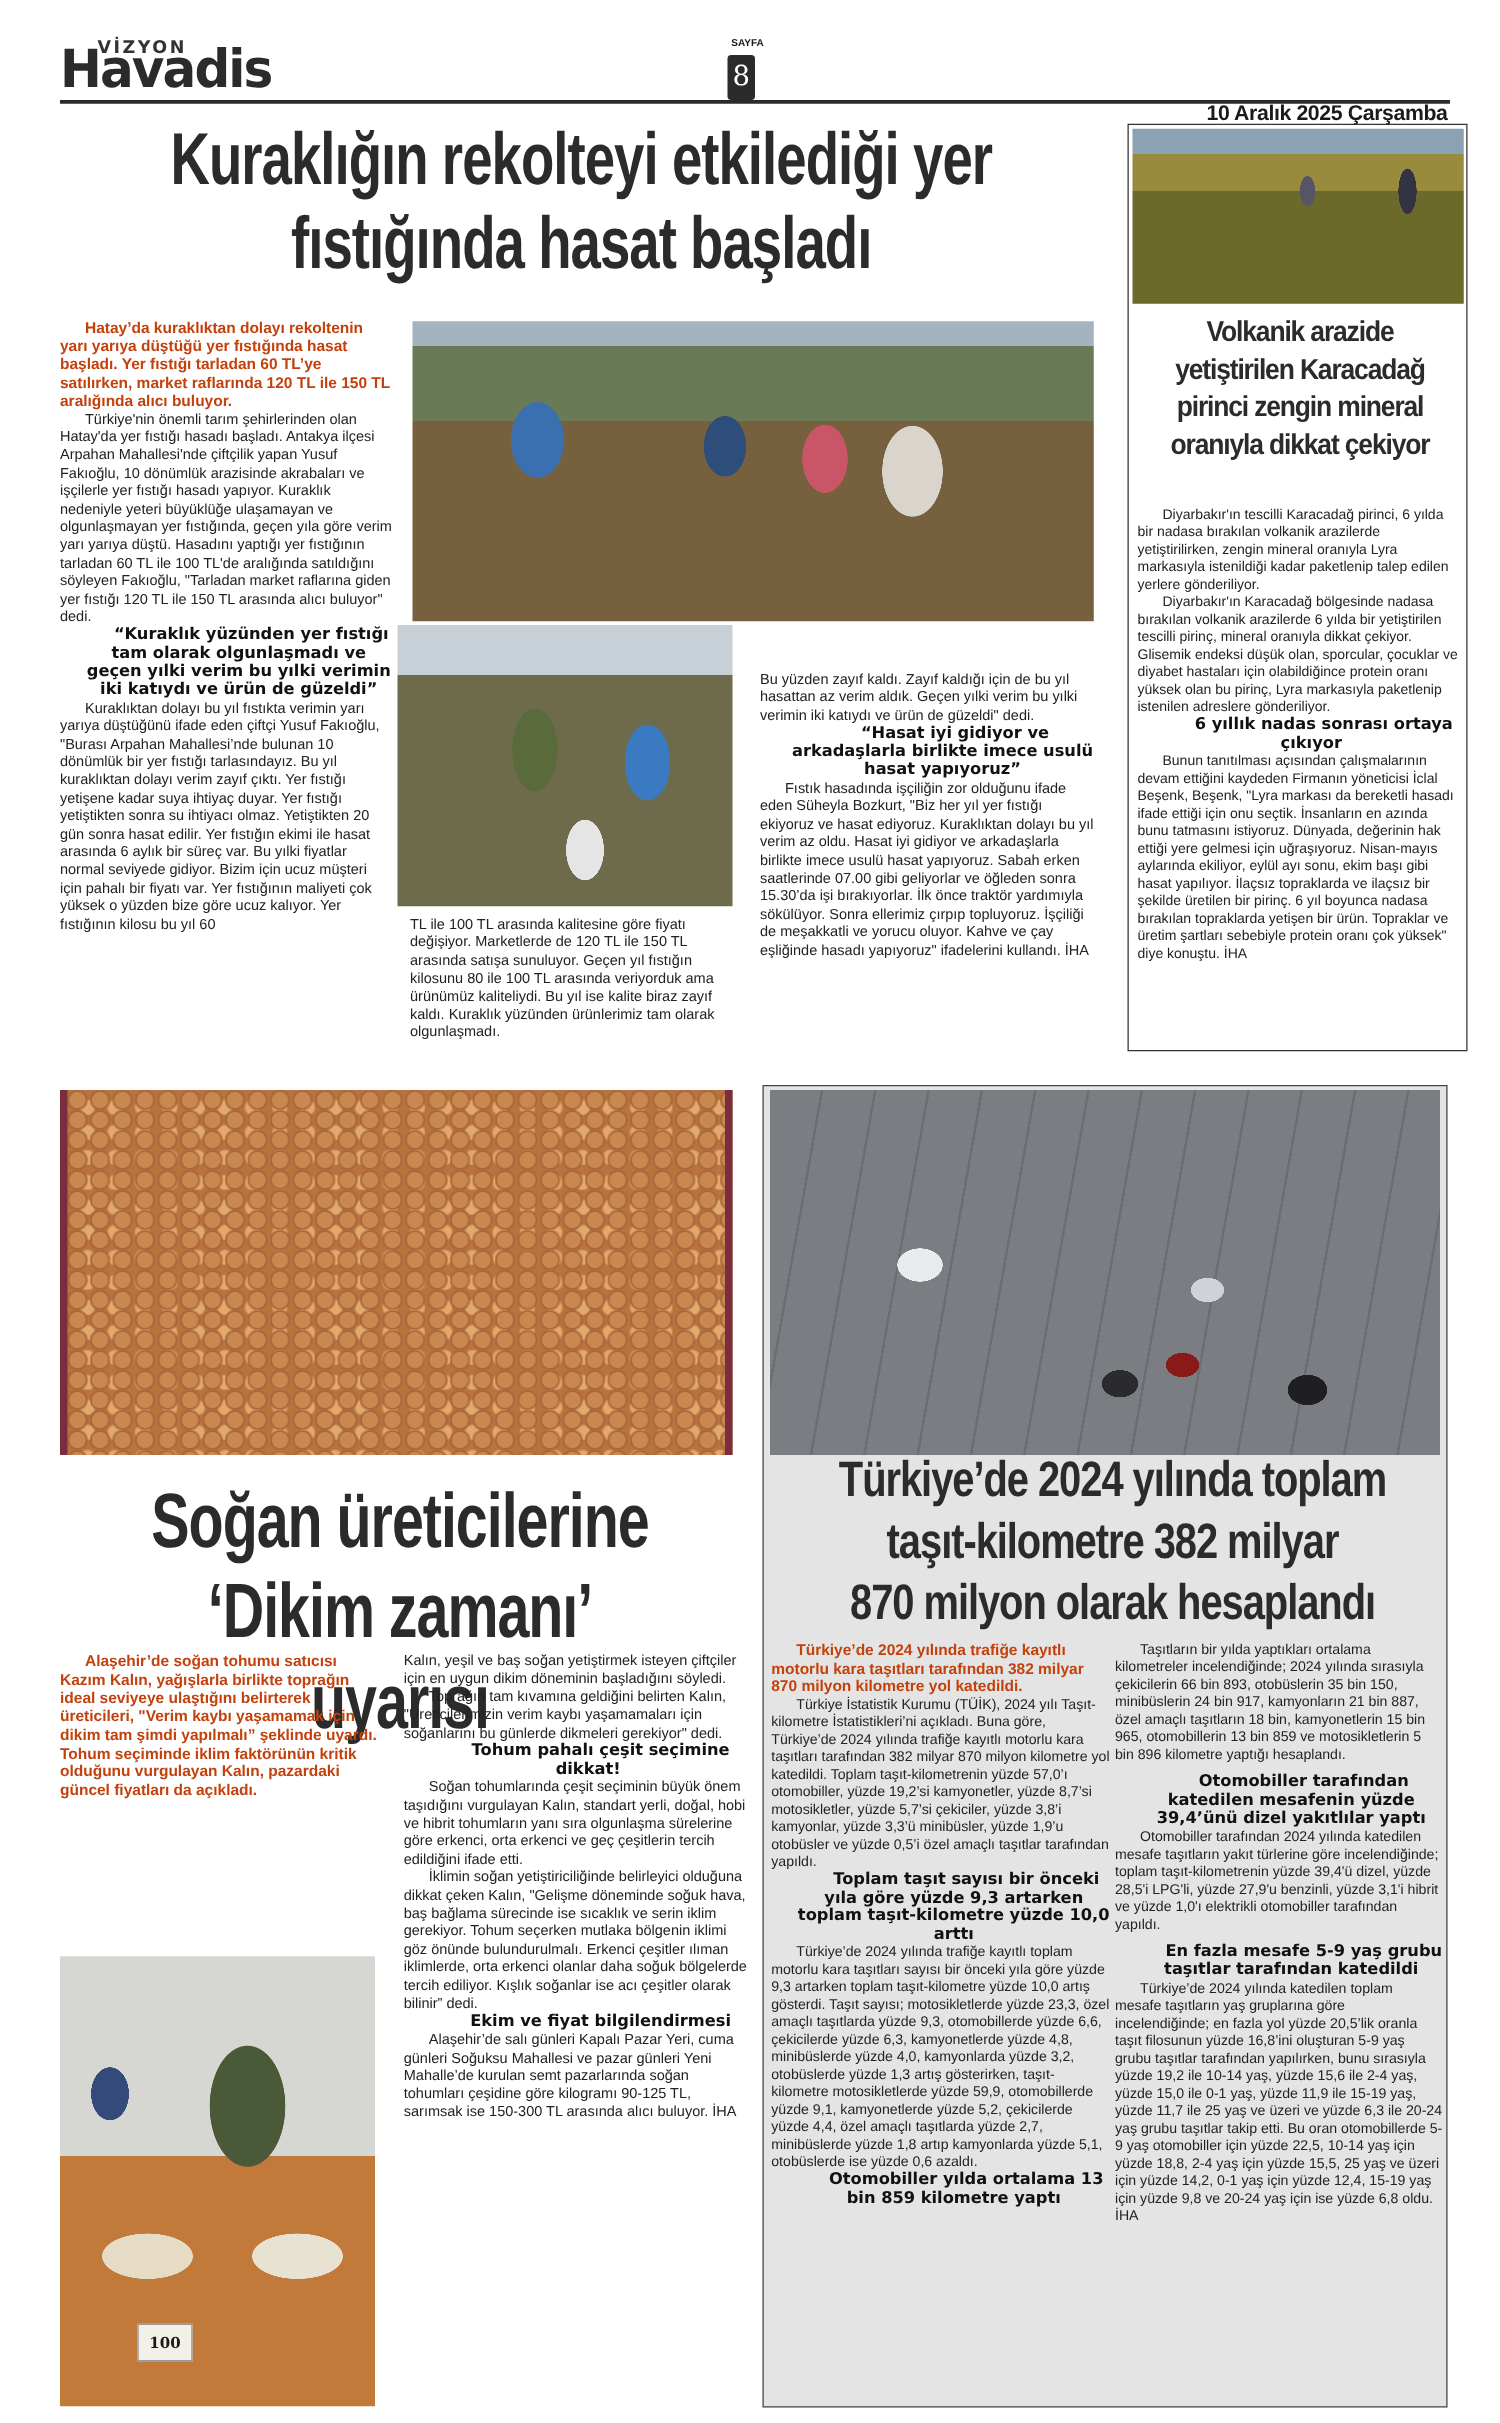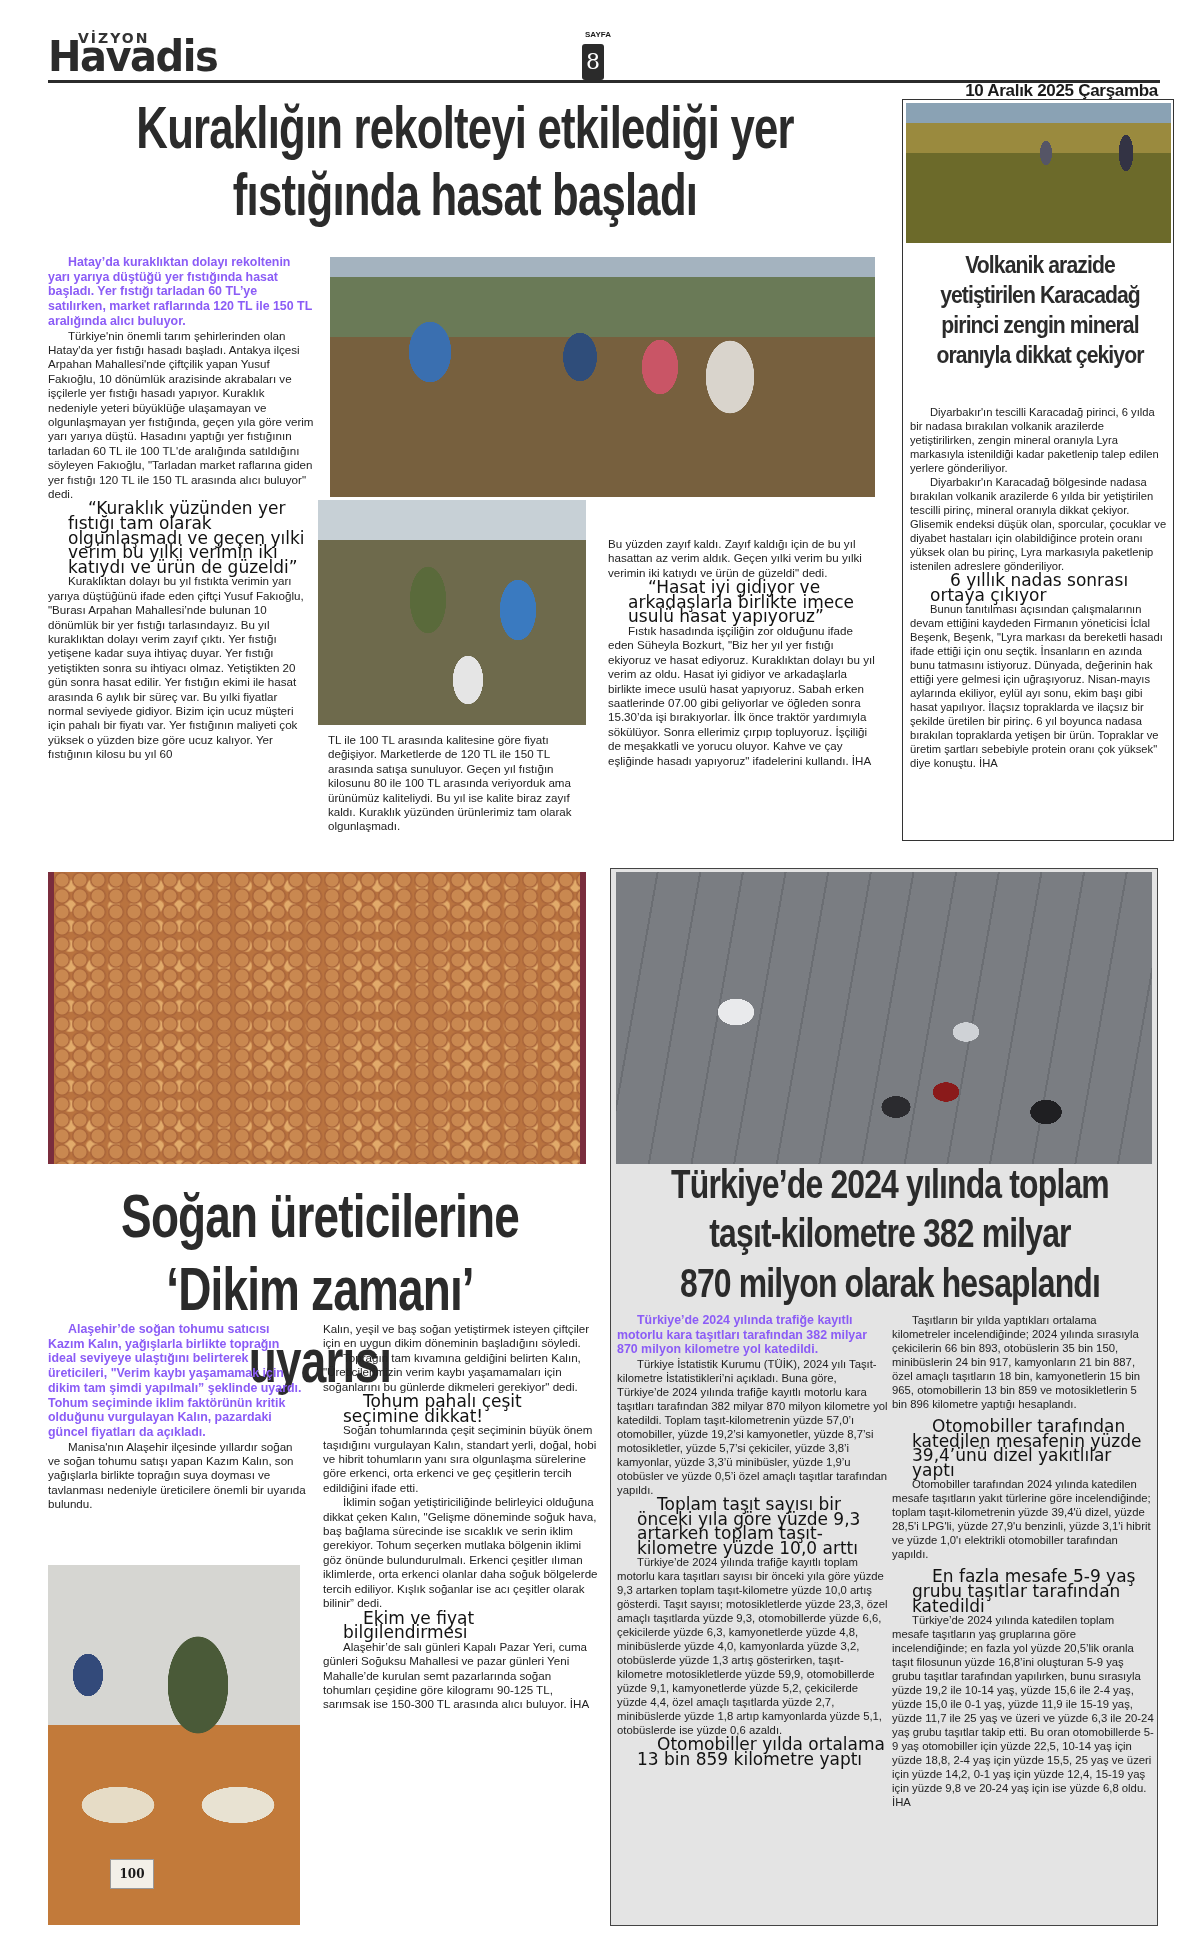--- a/index.html
+++ b/index.html
@@ -19,22 +19,22 @@
   
   .hl { font-family: "Liberation Sans", sans-serif; font-weight: bold; color: #2b2b2b; text-align: center; letter-spacing: -1px; transform-origin: top center; }
   .hl-main { left: 40px; top: 94px; width: 850px; font-size: 56px; line-height: 64px; transform: scaleX(0.78) scaleY(1.05); }
   .hl-side { left: 910px; top: 250px; width: 260px; font-size: 23px; line-height: 30px; transform: scaleX(0.92); }
   .hl-sogan { left: 40px; top: 1180px; width: 560px; font-size: 56px; line-height: 66px; transform: scaleX(0.82) scaleY(1.1); }
   .hl-traffic { left: 612px; top: 1160px; width: 556px; font-size: 38px; line-height: 47px; transform: scaleX(0.84) scaleY(1.05); }
 
   
   .col { font-size: 11.6px; line-height: 14.4px; color: #222; }
   .col p { text-indent: 20px; text-align: left; }
-  .col .lead { font-weight: bold; font-size: 12.4px; line-height: 14.7px; text-indent: 20px; color: #8b5cf6; }
-  .col .sub { font-family: "DejaVu Sans", sans-serif; font-weight: normal; font-size: 17px; line-height: 14.6px; padding-left: 20px; color: #111; }
+  .col .lead { font-weight: bold; font-size: 12.4px; line-height: 14.7px; text-indent: 20px; color: #c2410c; }
+  .col .sub { font-family: "DejaVu Sans", sans-serif; font-weight: bold; font-size: 13px; line-height: 14.6px; padding-left: 20px; color: #111; text-align: center; }
   .col .sub.quote { padding-left: 20px; }
 
   
   .photo { overflow: hidden; }
   .ph-harvest { left: 330px; top: 257px; width: 545px; height: 240px;
     background:
       radial-gradient(ellipse 40px 60px at 400px 120px, #d9d4cc 0 60%, transparent 61%),
       radial-gradient(ellipse 30px 45px at 330px 110px, #c95566 0 60%, transparent 61%),
       radial-gradient(ellipse 28px 40px at 250px 100px, #2f4d7a 0 60%, transparent 61%),
       radial-gradient(ellipse 35px 50px at 100px 95px, #3a6fb0 0 60%, transparent 61%),
@@ -123,21 +123,20 @@
 </div>
 
 <div class="abs photo ph-onions"></div>
 <div class="abs hl hl-sogan">
   <div>Soğan üreticilerine</div>
   <div>‘Dikim zamanı’ uyarısı</div>
 </div>
 
 <div class="abs col" style="left:48px; top:1322px; width:258px;">
   <p class="lead">Alaşehir’de soğan tohumu satıcısı Kazım Kalın, yağışlarla birlikte toprağın ideal seviyeye ulaştığını belirterek üreticileri, "Verim kaybı yaşamamak için dikim tam şimdi yapılmalı” şeklinde uyardı. Tohum seçiminde iklim faktörünün kritik olduğunu vurgulayan Kalın, pazardaki güncel fiyatları da açıkladı.</p>
-  <p>Manisa'nın Alaşehir ilçesinde yıllardır soğan ve soğan tohumu satışı yapan Kazım Kalın, son yağışlarla birlikte toprağın suya doyması ve tavlanması nedeniyle üreticilere önemli bir uyarıda bulundu.</p>
 </div>
 <div class="abs photo ph-market">
   <div class="price-tag">100</div>
 </div>
 
 <div class="abs col" style="left:323px; top:1322px; width:275px;">
   <p style="text-indent:0">Kalın, yeşil ve baş soğan yetiştirmek isteyen çiftçiler için en uygun dikim döneminin başladığını söyledi.</p>
   <p>Toprağın tam kıvamına geldiğini belirten Kalın, "Üreticilerimizin verim kaybı yaşamamaları için soğanlarını bu günlerde dikmeleri gerekiyor" dedi.</p>
   <p class="sub">Tohum pahalı çeşit seçimine dikkat!</p>
   <p>Soğan tohumlarında çeşit seçiminin büyük önem taşıdığını vurgulayan Kalın, standart yerli, doğal, hobi ve hibrit tohumların yanı sıra olgunlaşma sürelerine göre erkenci, orta erkenci ve geç çeşitlerin tercih edildiğini ifade etti.</p>

